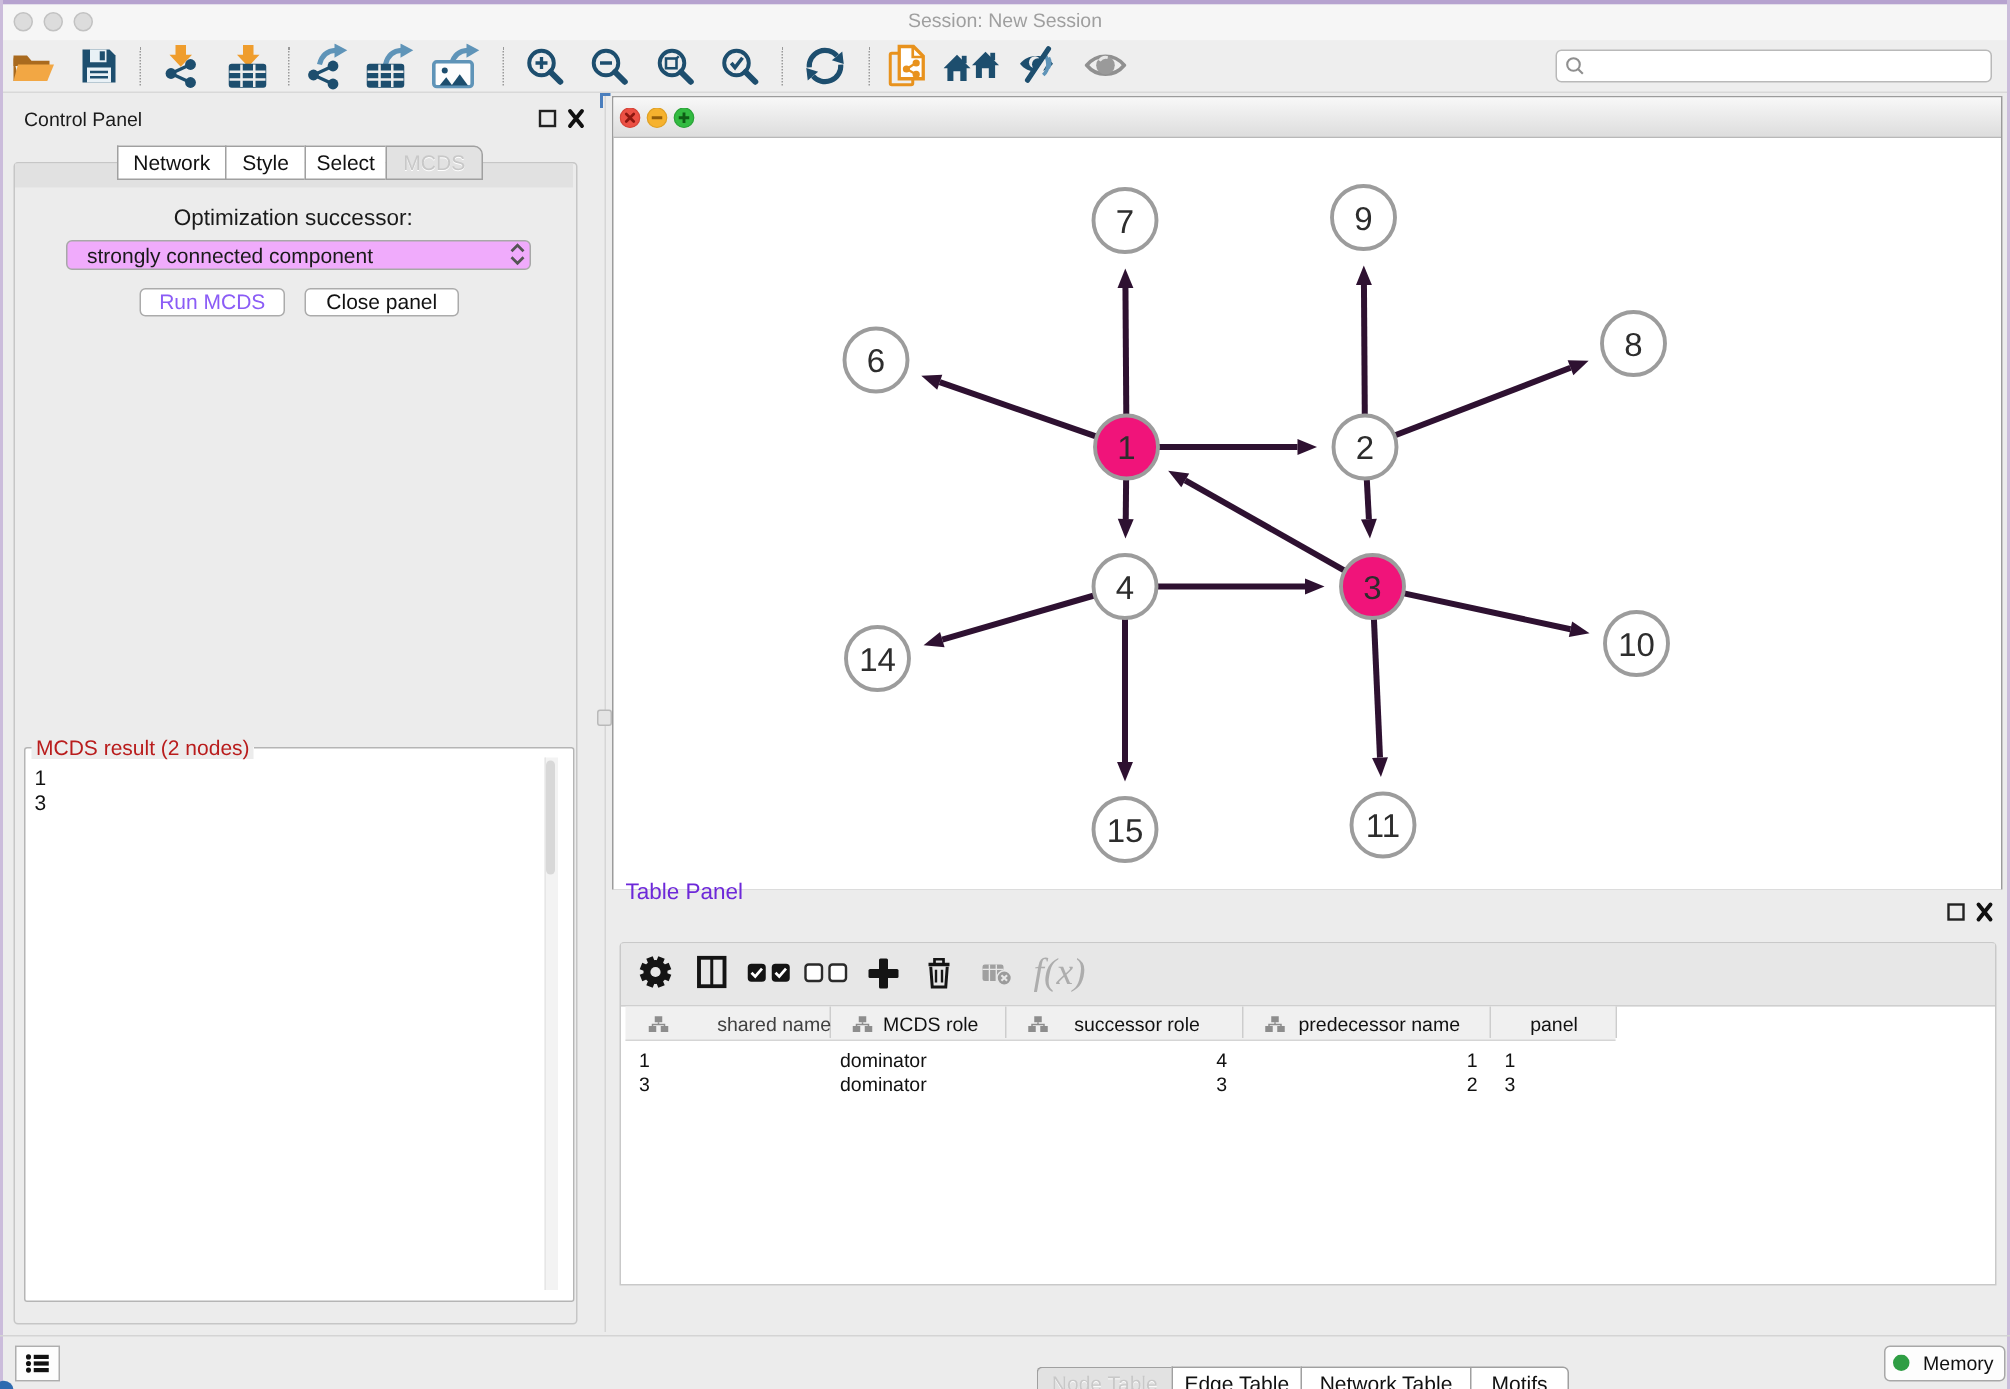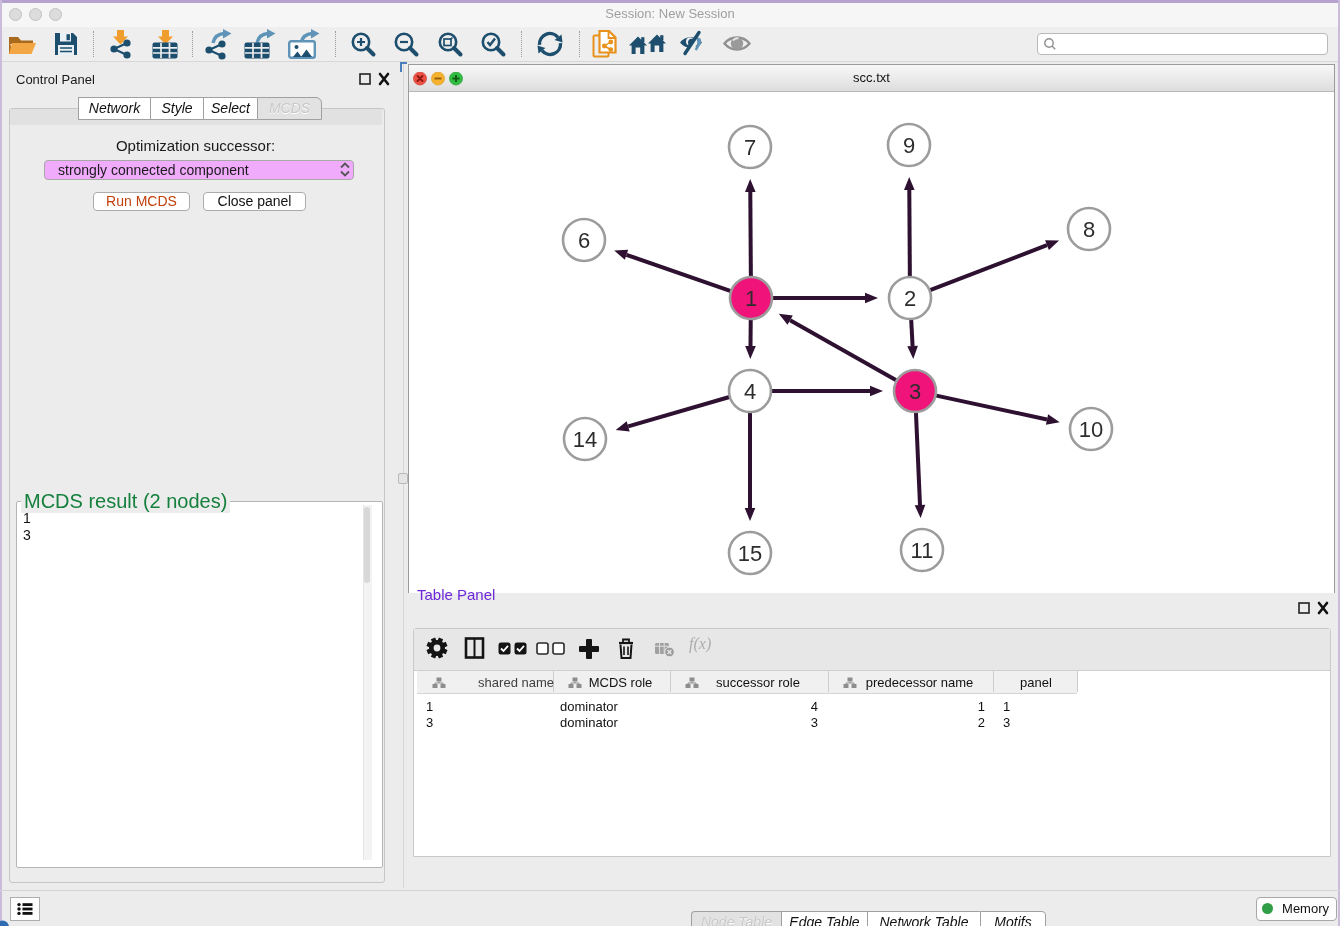--- a/index.html
+++ b/index.html
@@ -3,21 +3,21 @@
 <meta charset="utf-8">
 <style>
 html,body{margin:0;padding:0;}
 body{width:1340px;height:926px;position:relative;overflow:hidden;
  font-family:"Liberation Sans",sans-serif;background:#ececec;}
 .abs{position:absolute;}
 .sep{position:absolute;top:31px;height:26px;width:0;border-left:1px dotted #9a9a9a;}
 .tl{position:absolute;border-radius:50%;}
 svg{display:block}
 .tab{display:inline-block;background:#fff;border:1px solid #a0a0a0;border-right:none;
- padding:2px 12px 3px;font-size:14px;color:#111;vertical-align:top;font-style:italic;}
+ padding:2px 12px 3px;font-size:14px;color:#111;vertical-align:top;}
 .tabsel{background:#e2e2e2;color:#c8c8c8;text-shadow:0 1px 0 #fff;}
 </style>
 </head>
 <body>
 
 <div class="abs" style="left:0;top:0;width:1340px;height:3px;background:#b6a2cf"></div>
 <div class="abs" style="left:0;top:0;width:2px;height:926px;background:#cbbcdb"></div>
 <div class="abs" style="right:0;top:0;width:2px;height:926px;background:#cbbcdb"></div>
 <svg class="abs" style="left:0;top:918px" width="10" height="8">
     <circle cx="2.5" cy="9" r="6.5" fill="#2e6bb0"></circle>
@@ -184,37 +184,36 @@
 <span class="tab" style="width:71px;padding:2px 0 3px;text-align:center">Network</span><span class="tab" style="width:52px;padding:2px 0 3px;text-align:center">Style</span><span class="tab" style="width:53px;padding:2px 0 3px;text-align:center">Select</span><span class="tab tabsel" style="width:63px;padding:2px 0 3px;text-align:center;border-right:1px solid #a0a0a0;border-radius:0 6px 0 0;">MCDS</span>
 </div>
 <div class="abs" style="left:0px;top:137px;width:391px;text-align:center;font-size:15px;color:#1a1a1a">Optimization successor:</div>
 
 <div class="abs" style="left:44px;top:160px;width:295px;height:18px;background:#f0abfc;border:1px solid #a8a8a8;border-radius:4px;font-size:14px;color:#1a1a1a;line-height:19px;padding-left:13px">strongly connected component</div>
 <svg class="abs" style="left:338px;top:162px" width="14" height="15">
     <path d="M3 5.5 L7 1.5 L11 5.5" fill="none" stroke="#555" stroke-width="1.8"></path>
     <path d="M3 9.5 L7 13.5 L11 9.5" fill="none" stroke="#555" stroke-width="1.8"></path>
   </svg>
 
-<div class="abs" style="left:93px;top:192px;width:95px;height:17px;background:#fff;border:1px solid #ababab;border-radius:4px;text-align:center;font-size:14px;color:#c2410c;line-height:17px">Run MCDS</div>
+<div class="abs" style="left:93px;top:192px;width:95px;height:17px;background:#fff;border:1px solid #ababab;border-radius:4px;text-align:center;font-size:14px;color:#8b5cf6;line-height:17px">Run MCDS</div>
 <div class="abs" style="left:203px;top:192px;width:101px;height:17px;background:#fff;border:1px solid #ababab;border-radius:4px;text-align:center;font-size:14px;color:#111;line-height:17px">Close panel</div>
 
 <fieldset class="abs" style="left:16px;top:490px;width:365px;height:376px;background:#fff;border:1px solid #b5b5b5;border-radius:2px;margin:0;padding:0">
-<legend style="font-size:20px;color:#15803d;margin-left:4px;padding:0 3px;background:#ececec">MCDS result (2 nodes)</legend>
+<legend style="font-size:14px;color:#b91c1c;margin-left:4px;padding:0 3px;background:#ececec">MCDS result (2 nodes)</legend>
 </fieldset>
 <div class="abs" style="left:363px;top:505px;width:8px;height:355px;background:#f3f3f3;border-left:1px solid #e6e6e6"></div>
 <div class="abs" style="left:364px;top:507px;width:6px;height:76px;background:#d8d8d8;border-radius:3px"></div>
 <div class="abs" style="left:23px;top:510px;font-size:14px;color:#111;line-height:16.5px">1<br>3</div>
 
 <div class="abs" style="left:403px;top:62px;width:1px;height:826px;background:#d6d6d6"></div>
 <div class="abs" style="left:398px;top:473px;width:8px;height:9px;background:#e4e4e4;border:1px solid #b9b9b9;border-radius:2px"></div>
 <div class="abs" style="left:863px;top:589px;width:9px;height:8px;background:#e4e4e4;border:1px solid #b9b9b9;border-radius:2px"></div>
 
 <div class="abs" style="left:408px;top:64px;width:925px;height:528px;border:1px solid #9b9b9b;background:#fff;">
 <div style="position:absolute;left:0;top:0;width:925px;height:26px;background:linear-gradient(#f8f8f8,#dddddd);border-bottom:1px solid #b8b8b8"></div>
-<div style="position:absolute;left:0;top:5px;width:925px;text-align:center;font-size:13px;color:#111">scc.txt</div>
 <svg style="position:absolute;left:4px;top:7px" width="70" height="14">
 <circle cx="7" cy="6.5" r="6.5" fill="#ec5044" stroke="#d64438" stroke-width="0.8"></circle>
 <path d="M4.5 4 L9.5 9 M9.5 4 L4.5 9" stroke="#8c1710" stroke-width="1.8" stroke-linecap="round"></path>
 <circle cx="25" cy="6.5" r="6.5" fill="#f6b22e" stroke="#e0a125" stroke-width="0.8"></circle>
 <line x1="21.5" y1="6.5" x2="28.5" y2="6.5" stroke="#945e08" stroke-width="1.9"></line>
 <circle cx="43" cy="6.5" r="6.5" fill="#32bb41" stroke="#2aa338" stroke-width="0.8"></circle>
 <path d="M39.5 6.5 L46.5 6.5 M43 3 L43 10" stroke="#0e5d15" stroke-width="1.9"></path>
 </svg>
 <svg width="924" height="501" viewBox="0 0 924 501" style="position:absolute;left:0;top:26px">
 <line x1="341.9" y1="191.0" x2="341.3" y2="101.0" stroke="#2e1131" stroke-width="4"></line>
@@ -319,21 +318,21 @@
       <path d="M8 5 L8 2.5 L14 2.5 L14 5" stroke="#141414" stroke-width="1.8" fill="none"></path>
       <path d="M5.5 7.5 L6.5 21 L15.5 21 L16.5 7.5" fill="none" stroke="#141414" stroke-width="2"></path>
       <path d="M9 9.5 L9 18 M13 9.5 L13 18" stroke="#141414" stroke-width="1.6"></path>
     </svg>
  <svg style="position:absolute;left:240px;top:11px" width="22" height="18">
       <rect x="1" y="3" width="14" height="11" rx="1.5" fill="#a0a0a0"></rect>
       <path d="M1 6.2 L15 6.2 M5.6 3 L5.6 14 M10.2 3 L10.2 14" stroke="#e7e7e7" stroke-width="0.9"></path>
       <circle cx="15.5" cy="12" r="4.8" fill="#9b9b9b" stroke="#e7e7e7" stroke-width="1"></circle>
       <path d="M13.6 10.1 L17.4 13.9 M17.4 10.1 L13.6 13.9" stroke="#e7e7e7" stroke-width="1.4"></path>
     </svg>
- <div style="position:absolute;left:275px;top:6px;font-family:'Liberation Serif',serif;font-style:italic;font-size:16px;color:#adadad">f(x)</div>
+ <div style="position:absolute;left:275px;top:6px;font-family:'Liberation Serif',serif;font-style:italic;font-size:25px;color:#adadad">f(x)</div>
  <div style="position:absolute;left:3px;top:42px;width:660px;height:22px;background:#f0f0f0;border-bottom:1px solid #d5d5d5;"></div>
  <div style="position:absolute;left:4px;top:42px;width:135px;height:21px;border-right:1px solid #cdcdcd;"></div>
  <svg style="position:absolute;left:18px;top:48px" width="14" height="12">
       <rect x="4.5" y="0.5" width="5" height="4" fill="#8d8d8d"></rect>
       <rect x="0.5" y="7" width="5" height="4" fill="#8d8d8d"></rect>
       <rect x="8.5" y="7" width="5" height="4" fill="#8d8d8d"></rect>
       <path d="M7 4.5 L7 6 M3 7 L3 6 L11 6 L11 7" stroke="#8d8d8d" stroke-width="1" fill="none"></path>
     </svg>
  <div style="position:absolute;left:20px;top:46px;width:120px;text-align:right;font-size:13px;color:#404040">shared name</div>
  <div style="position:absolute;left:140px;top:42px;width:116px;height:21px;border-right:1px solid #cdcdcd;"></div>

